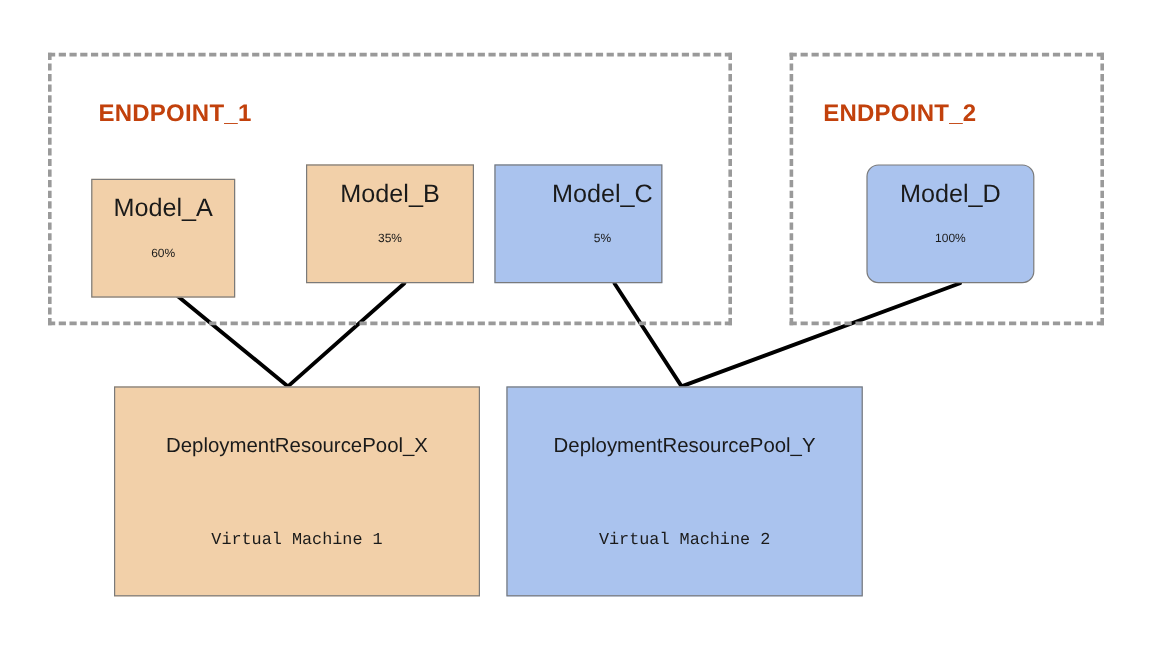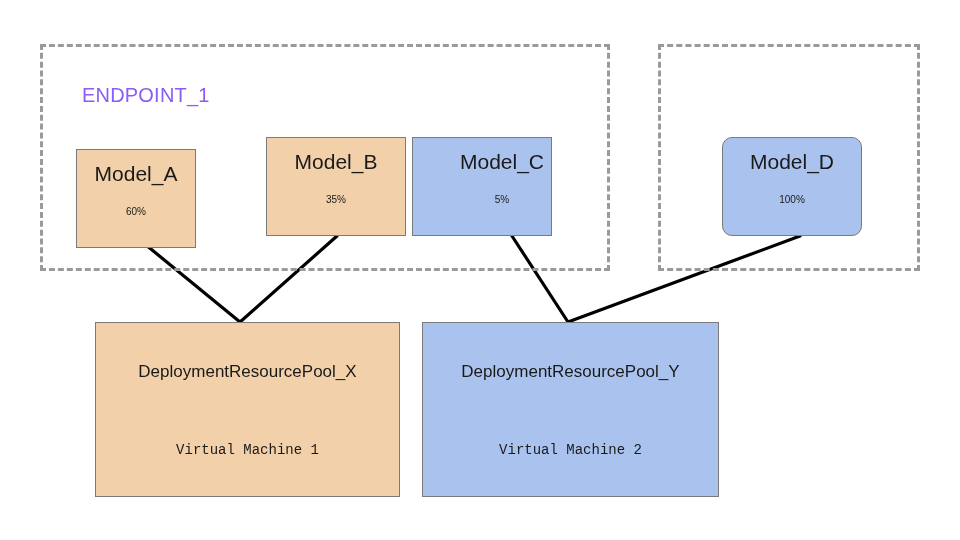--- a/index.html
+++ b/index.html
@@ -25,22 +25,22 @@
     border: 3px dashed #9a9a9a;
     box-sizing: border-box;
     background: transparent;
   }
   #endpoint-group-1 { left: 40px;  top: 44px; width: 570px; height: 227px; }
   #endpoint-group-2 { left: 658px; top: 44px; width: 262px; height: 227px; }
 
   .endpoint-title {
     position: absolute;
     font-size: 20px;
-    font-weight: normal;
-    color: #8b5cf6;
+    font-weight: bold;
+    color: #c2410c;
     white-space: nowrap;
     letter-spacing: 0.2px;
   }
   #endpoint-title-1 { left: 82px;  top: 84px; }
   #endpoint-title-2 { left: 686px; top: 84px; }
 
   
   .model-box {
     position: absolute;
     box-sizing: border-box;
@@ -63,21 +63,21 @@
     white-space: nowrap;
   }
   .model-pct {
     font-size: 10px;
     color: #1a1a1a;
     margin-top: 20px;
     white-space: nowrap;
   }
 
   #model-box-a { left: 76px;  top: 149px; }
-  #model-box-b { left: 266px; top: 137px; align-items: center; }
+  #model-box-b { left: 255px; top: 137px; align-items: center; }
   #model-box-c { left: 412px; top: 137px; padding-left: 40px; }
   #model-box-d { left: 722px; top: 137px; border-radius: 10px; }
 
   
   .pool-box {
     position: absolute;
     box-sizing: border-box;
     border: 1.5px solid #7a7a7a;
     display: flex;
     flex-direction: column;
@@ -125,20 +125,21 @@
     <line x1="135" y1="236" x2="240" y2="322" stroke="#000000" stroke-width="3.2" stroke-linecap="round"></line>
     <line x1="337" y1="236" x2="240" y2="322" stroke="#000000" stroke-width="3.2" stroke-linecap="round"></line>
     <line x1="512" y1="236" x2="568" y2="322" stroke="#000000" stroke-width="3.2" stroke-linecap="round"></line>
     <line x1="800" y1="236" x2="568" y2="322" stroke="#000000" stroke-width="3.2" stroke-linecap="round"></line>
   </svg>
 
   <div class="endpoint-group" id="endpoint-group-1"></div>
   <div class="endpoint-title" id="endpoint-title-1">ENDPOINT_1</div>
 
   <div class="endpoint-group" id="endpoint-group-2"></div>
+  <div class="endpoint-title" id="endpoint-title-2">ENDPOINT_2</div>
 
   <div class="model-box orange" id="model-box-a">
     <div class="model-name">Model_A</div>
     <div class="model-pct">60%</div>
   </div>
 
   <div class="model-box wide orange" id="model-box-b">
     <div class="model-name">Model_B</div>
     <div class="model-pct">35%</div>
   </div>

